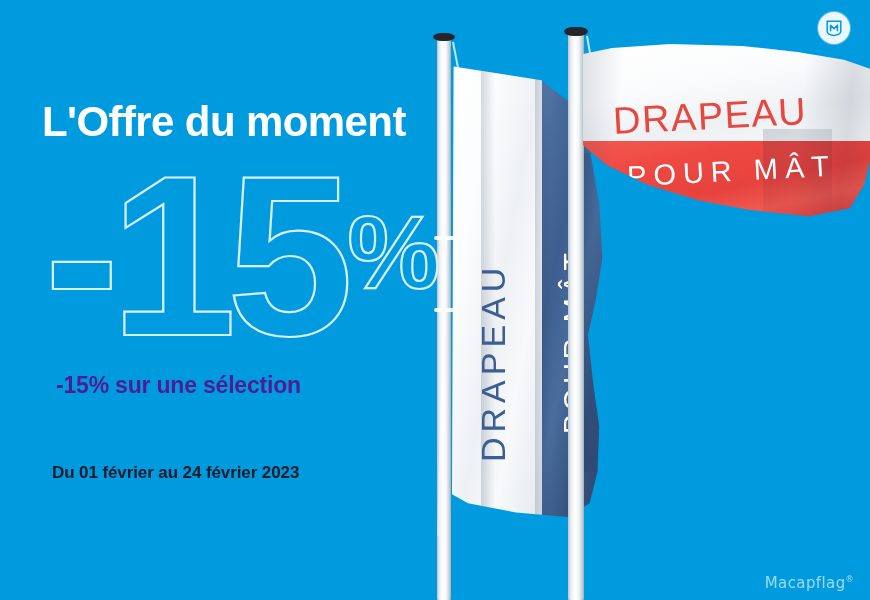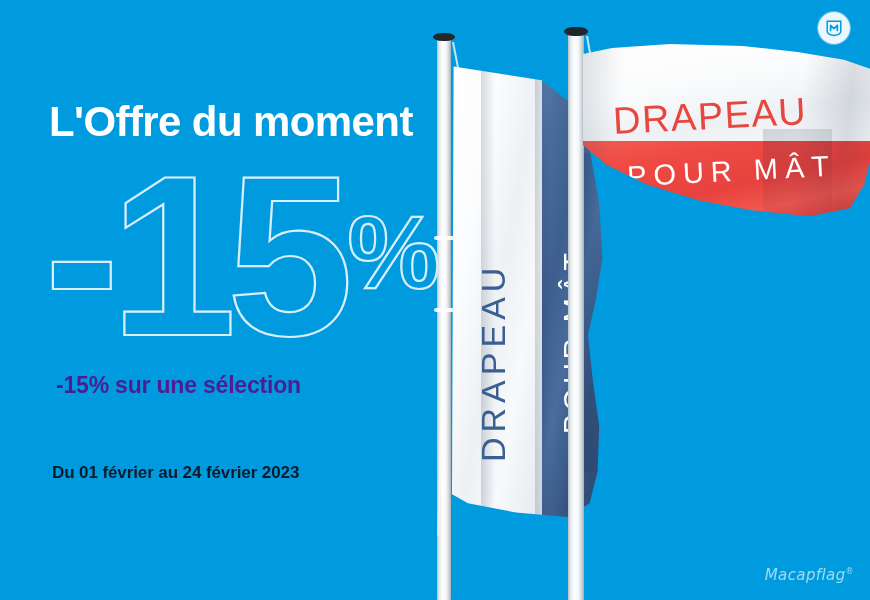--- a/index.html
+++ b/index.html
@@ -38,36 +38,35 @@
     align-items: center;
     justify-content: center;
     box-shadow: 0 0 0 1px rgba(255,255,255,0.35);
   }
   .brand-badge svg { display: block; }
 
   
   .watermark {
     position: absolute;
     right: 16px;
-    bottom: 16px;
+    bottom: 8px;
     color: rgba(255,255,255,0.62);
     font-size: 15px;
     letter-spacing: 0.4px;
-    font-style: italic;
     font-family: "DejaVu Sans", sans-serif;
   }
   .watermark sup {
     font-size: 8px;
     vertical-align: super;
   }
 
   
   .headline {
     position: absolute;
-    left: 49px;
+    left: 42px;
     top: 100px;
     color: #ffffff;
     font-size: 42px;
     font-weight: 700;
     letter-spacing: -0.6px;
     line-height: 1.05;
     white-space: nowrap;
   }
 
   

